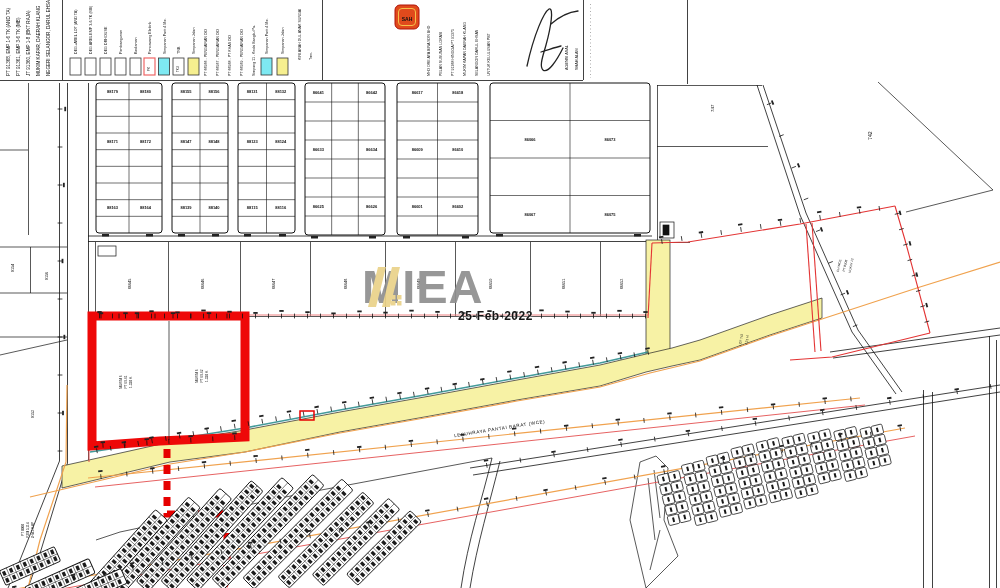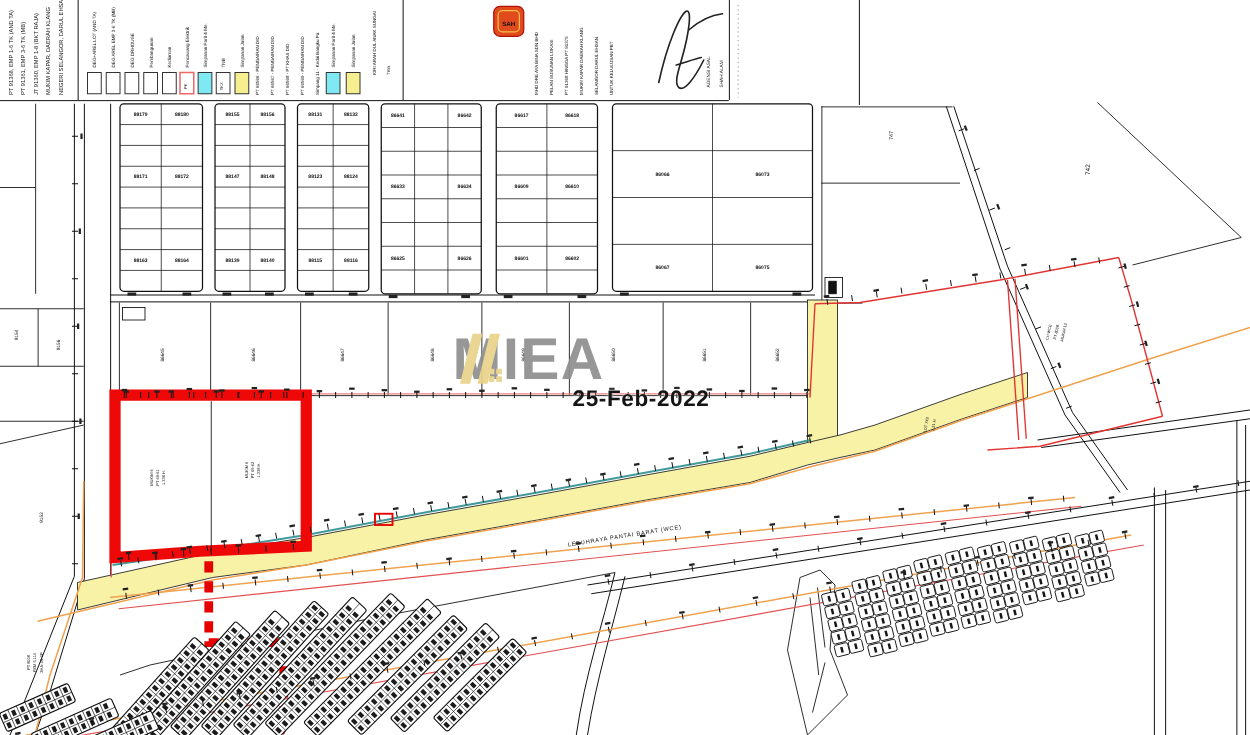--- a/index.html
+++ b/index.html
@@ -5,21 +5,21 @@
   html,body{margin:0;padding:0;background:#e8e8e8;}
   .stage{position:relative;width:1000px;height:588px;background:#ffffff;overflow:hidden;
          font-family:"Liberation Sans",sans-serif;}
   svg{position:absolute;left:0;top:0;}
   svg text{font-family:"Liberation Sans",sans-serif;fill:#111;}
   .watermark{position:absolute;left:362px;top:263px;display:flex;align-items:center;gap:4px;
              pointer-events:none;opacity:.92;}
   .wm-word{font-size:47px;line-height:1;}
   .wm-bold{font-weight:800;color:#8f8f8f;letter-spacing:1px;}
   .wm-light{font-weight:600;color:#bcbcbc;letter-spacing:7px;margin-left:4px;}
-  .wm-date{position:absolute;left:458px;top:309px;font-size:18px;font-weight:bold;color:#151515;
+  .wm-date{position:absolute;left:458px;top:309px;font-size:12px;font-weight:bold;color:#151515;
            letter-spacing:.5px;pointer-events:none;text-shadow:0 0 2px #fff;}
 </style>
 </head>
 <body>
 
 <div class="stage">
 
 <svg id="map-svg" width="1000" height="588" viewBox="0 0 1000 588">
 
   <g id="hdr" stroke="#111" stroke-width="0.8">

